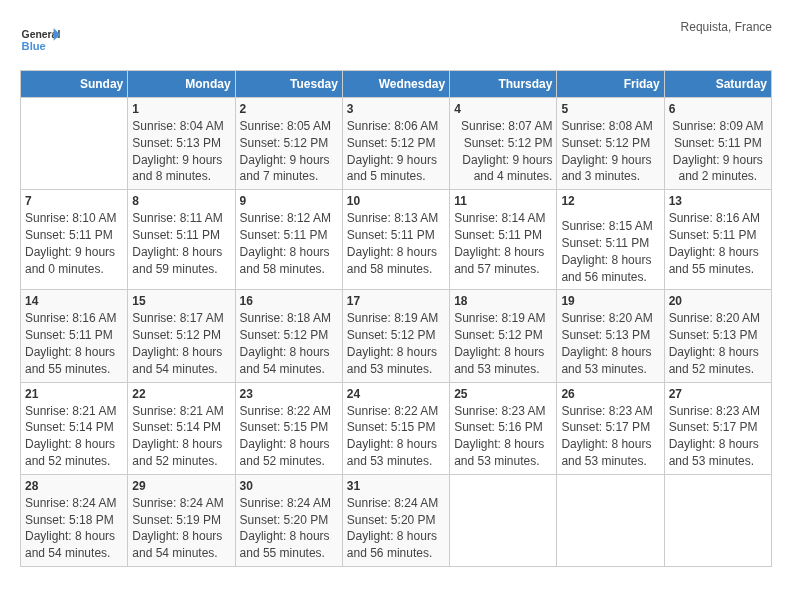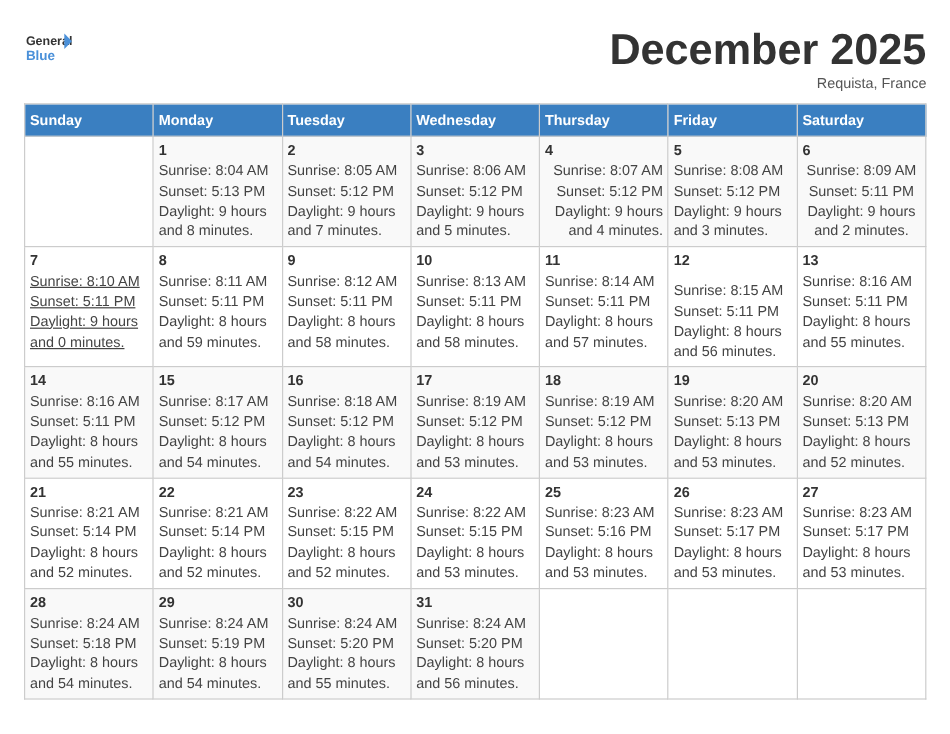--- a/index.html
+++ b/index.html
@@ -42,21 +42,21 @@
     }
     table {
       width: 100%;
       border-collapse: collapse;
       font-size: 11px;
     }
     thead tr th {
       background-color: #3a7fc1;
       color: #fff;
       padding: 6px 4px;
-      text-align: left;
+      text-align: right;
       font-size: 12px;
       font-weight: bold;
       border: 1px solid #ccc;
     }
     tbody tr td {
       border: 1px solid #ccc;
       vertical-align: top;
       padding: 4px;
       width: 14.28%;
       min-height: 80px;
@@ -85,21 +85,20 @@
 
 <div class="header">
   <div class="logo">
     <svg class="logo-icon" viewBox="0 0 50 50">
       <text x="2" y="22" font-size="13" font-weight="bold" fill="#333">General</text>
       <text x="2" y="38" font-size="14" font-weight="bold" fill="#4a90d9">Blue</text>
       <polygon points="42,10 50,18 42,26" fill="#4a90d9"></polygon>
     </svg>
   </div>
   <div class="title-area">
-    <div class="month-title">December 2025</div>
     <div class="location">Requista, France</div>
   </div>
 </div>
 
 <table>
   <thead>
     <tr>
     <th>Sunday</th>
         <th>Monday</th>
         <th>Tuesday</th>
@@ -151,21 +150,21 @@
           <div class="day-number">6</div>
           <div class="day-info" style="white-space: pre-line; text-align: center;">Sunrise: 8:09 AM
 Sunset: 5:11 PM
 Daylight: 9 hours
 and 2 minutes.</div>
         </td>
       </tr>
       <tr>
         <td>
           <div class="day-number">7</div>
-          <div class="day-info" style="white-space: pre-line; text-decoration: underline;">Sunrise: 8:10 AM
+          <div class="day-info" style="white-space: pre-line;">Sunrise: 8:10 AM
 Sunset: 5:11 PM
 Daylight: 9 hours
 and 0 minutes.</div>
         </td>
         <td>
           <div class="day-number">8</div>
           <div class="day-info" style="white-space: pre-line;">Sunrise: 8:11 AM
 Sunset: 5:11 PM
 Daylight: 8 hours
 and 59 minutes.</div>

